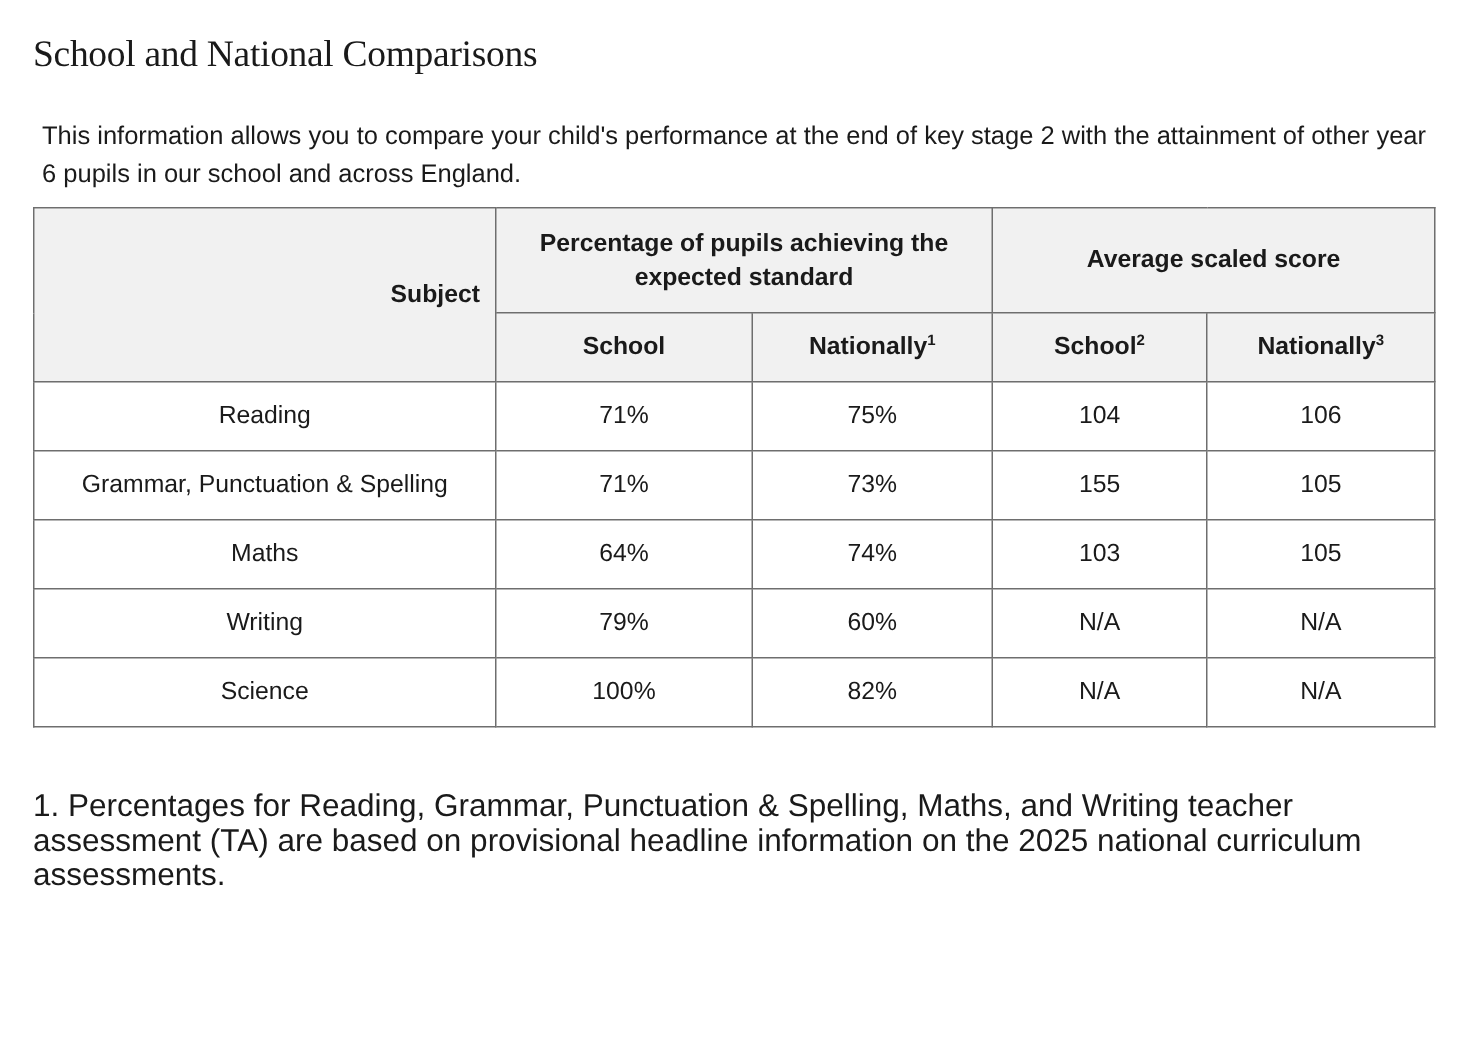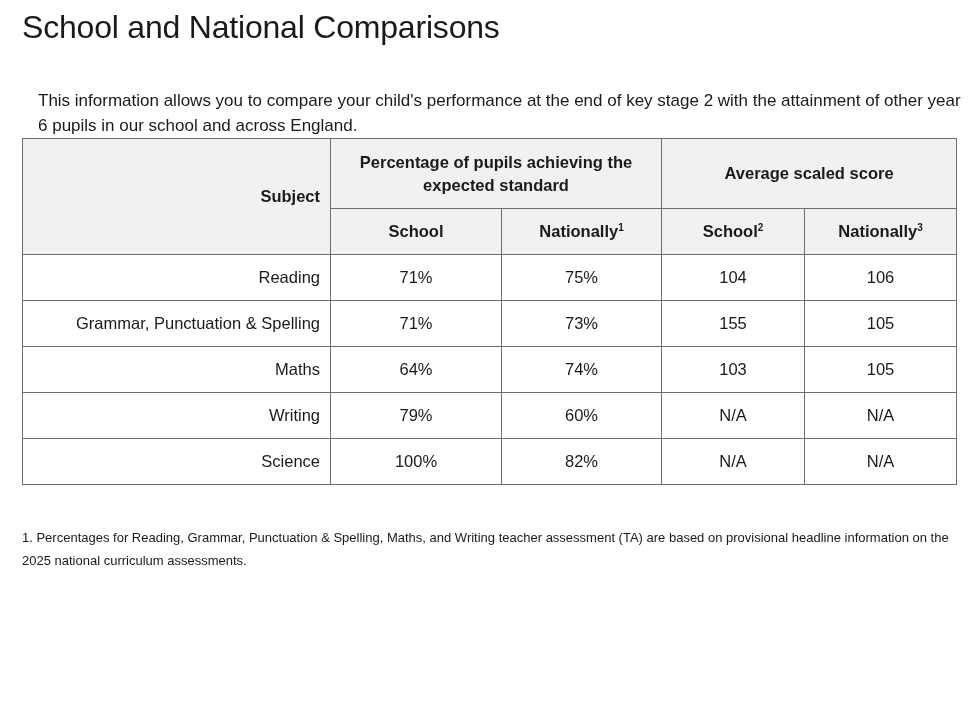--- a/index.html
+++ b/index.html
@@ -11,35 +11,36 @@
       width: 977px;
       height: 705px;
       position: relative;
       font-family: "Liberation Sans", "DejaVu Sans", sans-serif;
       color: #1a1a1a;
       overflow: hidden;
     }
     .page-title {
       position: absolute;
       left: 22px;
-      top: 10px;
-      font-size: 32px;
+      top: 20px;
+      font-size: 25px;
       font-weight: normal;
       margin: 0;
       line-height: 34px;
       letter-spacing: -0.2px;
+      font-family: Liberation Serif, serif;
     }
     .intro {
       position: absolute;
       left: 22px;
       top: 72px;
       width: 930px;
       font-size: 17px;
       line-height: 25px;
-      margin: 16px;
+      margin: 6px;
     }
     table.comparison {
       position: absolute;
       left: 22px;
       top: 138px;
       width: 934px;
       border-collapse: collapse;
       font-size: 16.5px;
       table-layout: fixed;
     }
@@ -57,33 +58,33 @@
     table.comparison th.subject-head {
       text-align: right;
     }
     .group-head-row th { height: 69px; }
     .sub-head-row th { height: 45px; }
     table.comparison td {
       height: 45px;
       text-align: center;
     }
     table.comparison td.subject-cell {
-      text-align: right;
+      text-align: center;
     }
     sup {
       font-size: 10px;
       vertical-align: 6px;
       line-height: 0;
     }
     .footnotes {
       position: absolute;
       left: 22px;
       top: 526px;
       width: 930px;
-      font-size: 13px;
+      font-size: 21px;
       line-height: 23px;
     }
     .footnotes p {
       margin: 0 0 14px 0;
     }
   </style>
 </head>
 <body>
 
 <h1 class="page-title">School and National Comparisons</h1>

